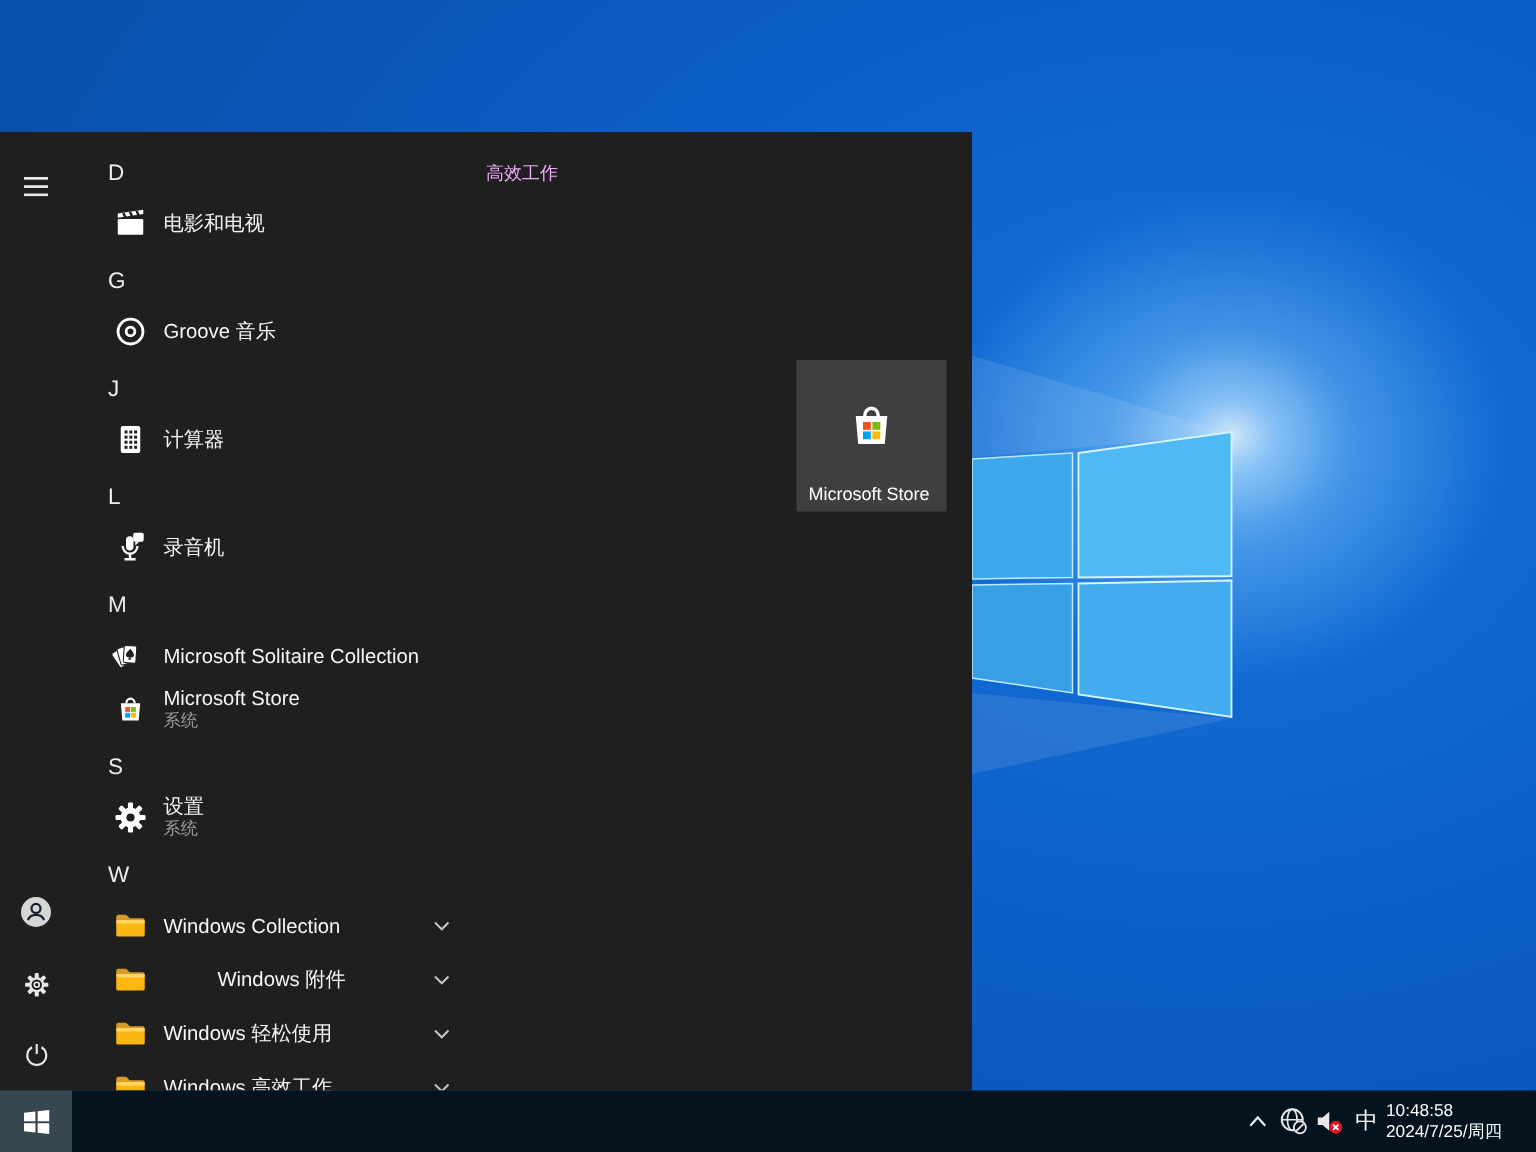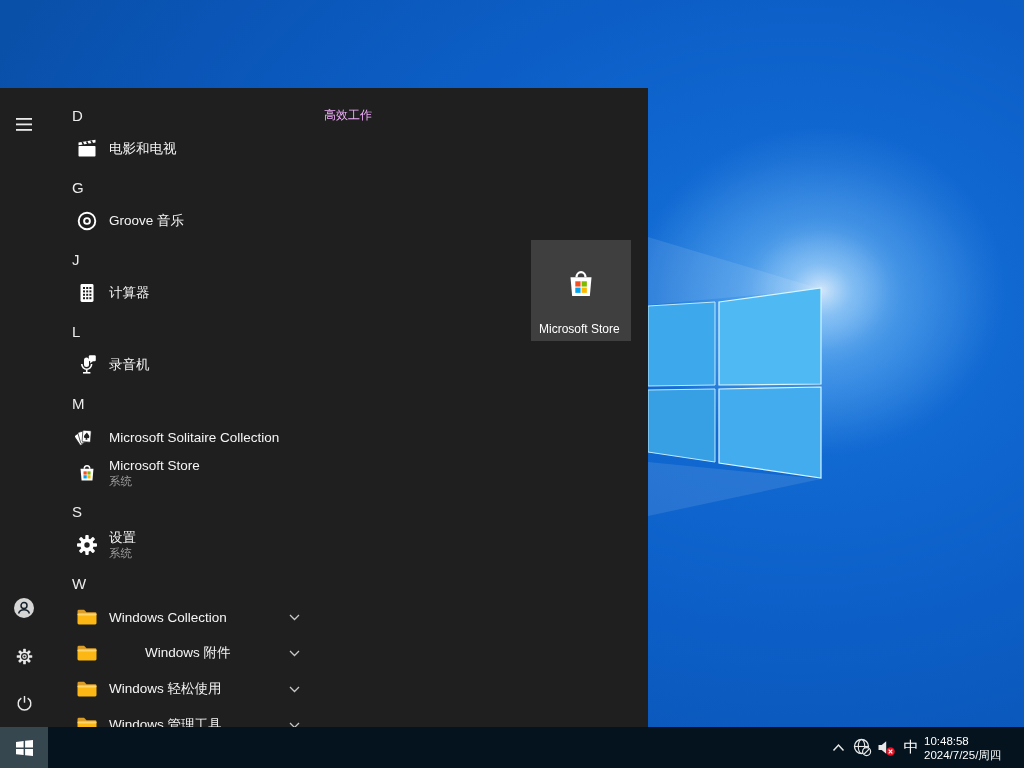--- a/index.html
+++ b/index.html
@@ -284,21 +284,21 @@
       </div>
 
       <div class="row" style="top:619px;">
         <span class="ic">
           <svg width="24" height="24" viewBox="0 0 24 24">
             <path d="M2.5 6.2 a1.4 1.4 0 0 1 1.4-1.4 h5.2 l2.4 2.4 h8.6 a1.4 1.4 0 0 1 1.4 1.4 v1 h-19 z" fill="#d99c28"></path>
             <rect x="2.5" y="8.4" width="19" height="11" rx="1.3" fill="#fcb714"></rect>
             <rect x="2.5" y="8.4" width="19" height="2.2" rx="1" fill="#ffd467"></rect>
           </svg>
         </span>
-        <span class="lbl">Windows 管理工具</span>
+        <span class="lbl">Windows 高效工作</span>
       </div>
 
       <div class="chev" style="top:511px;">
         <svg width="11" height="7" viewBox="0 0 11 7">
           <polyline points="1,1 5.5,5.5 10,1" stroke="#c8c8c8" stroke-width="1.3" fill="none"></polyline>
           </svg>
       </div>
       <div class="chev" style="top:547px;">
         <svg width="11" height="7" viewBox="0 0 11 7">
           <polyline points="1,1 5.5,5.5 10,1" stroke="#c8c8c8" stroke-width="1.3" fill="none"></polyline>

